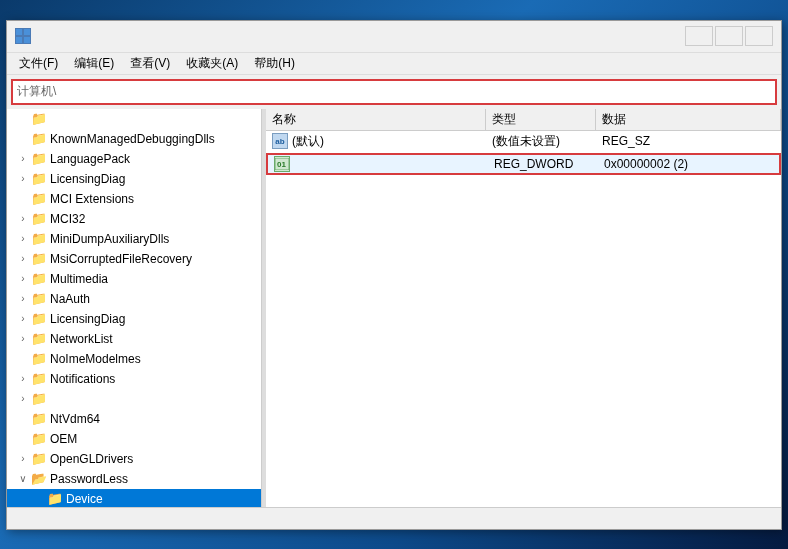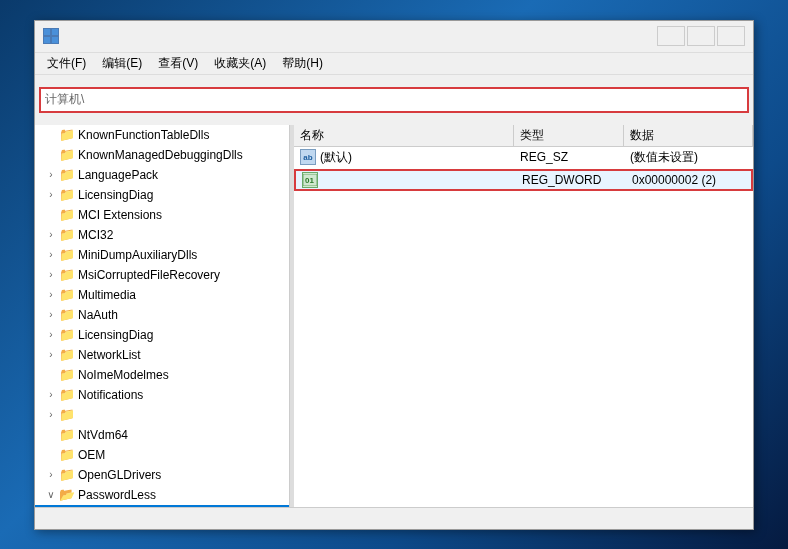--- a/index.html
+++ b/index.html
@@ -7,21 +7,21 @@
       width: 788px;
       height: 549px;
       background: linear-gradient(135deg, #0a3a6b 0%, #1a6bb5 40%, #0d4a8a 70%, #051a40 100%);
       display: flex;
       align-items: center;
       justify-content: center;
       font-family: 'Microsoft YaHei', 'SimHei', sans-serif;
       font-size: 12px;
     }
     .window {
-      width: 720px;
+      width: 776px;
       height: 510px;
       background: #f0f0f0;
       border: 1px solid #999;
       box-shadow: 2px 2px 10px rgba(0,0,0,0.4);
       display: flex;
       flex-direction: column;
     }
     .title-bar {
       height: 32px;
       background: #f0f0f0;
@@ -71,21 +71,21 @@
     .menu-item {
       padding: 2px 8px;
       cursor: pointer;
       font-size: 12px;
       color: #000;
     }
     .address-bar {
       height: 26px;
       background: #fff;
       border: 2px solid #d73b3e;
-      margin: 12px 4px;
+      margin: 4px 4px;
       display: flex;
       align-items: center;
       padding: 0 4px;
       font-size: 12px;
       color: #000;
     }
     .address-prefix {
       color: #666;
       margin-right: 2px;
     }
@@ -260,21 +260,20 @@
     <span class="address-prefix">计算机\</span>
     <span></span>
   </div>
 
   <div class="content-area">
 
     <div class="left-panel">
     <div class="tree-item" style="padding-left: 8px;">
           <span class="tree-arrow"> </span>
           <span class="folder-icon" style="color: rgb(232, 200, 74); font-size: 13px;">📁</span>
-          <span>KnownFunctionTableDlls</span>
         </div>
         <div class="tree-item" style="padding-left: 8px;">
           <span class="tree-arrow"> </span>
           <span class="folder-icon" style="color: rgb(232, 200, 74); font-size: 13px;">📁</span>
           <span>KnownManagedDebuggingDlls</span>
         </div>
         <div class="tree-item" style="padding-left: 8px;">
           <span class="tree-arrow">›</span>
           <span class="folder-icon" style="color: rgb(232, 200, 74); font-size: 13px;">📁</span>
           <span>LanguagePack</span>
@@ -372,22 +371,22 @@
         <div class="th">名称</div>
         <div class="th">类型</div>
         <div class="th">数据</div>
       </div>
       <div class="table-body">
       <div class="table-row">
             <div class="td">
               <span class="reg-icon ab-icon">ab</span>
               <span>(默认)</span>
             </div>
+            <div class="td">(数值未设置)</div>
             <div class="td">REG_SZ</div>
-            <div class="td">(数值未设置)</div>
           </div>
           <div class="table-row" style="border: 2px solid rgb(215, 59, 62); background: rgb(232, 244, 255);">
             <div class="td">
               <span class="reg-icon dword-icon">
                 <svg width="14" height="12" viewBox="0 0 14 12">
                   <rect x="0" y="0" width="14" height="12" fill="#d0e8d0" stroke="#6aaa6a"></rect>
                   <text x="2" y="9" font-size="8" fill="#2a7a2a">01</text>
                 </svg>
               </span>
             </div>

